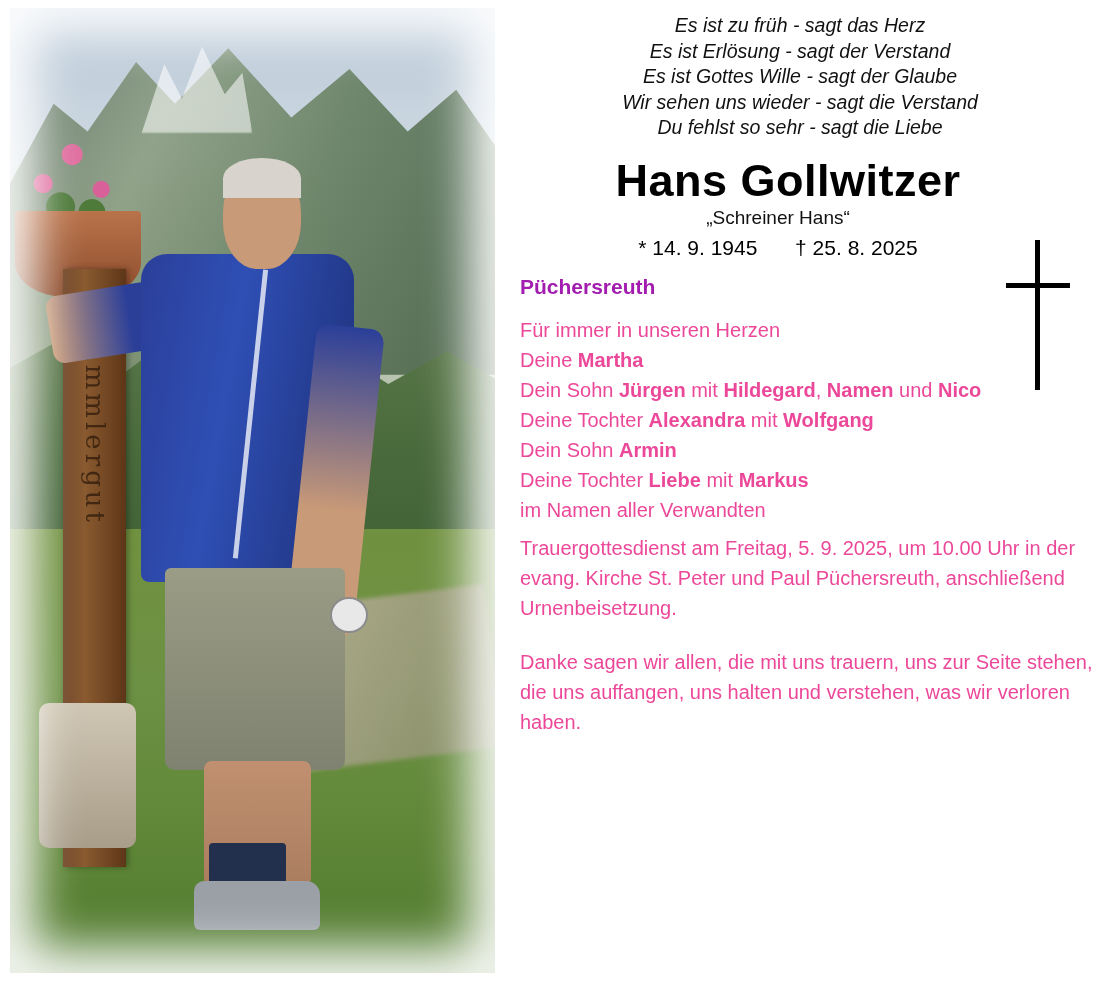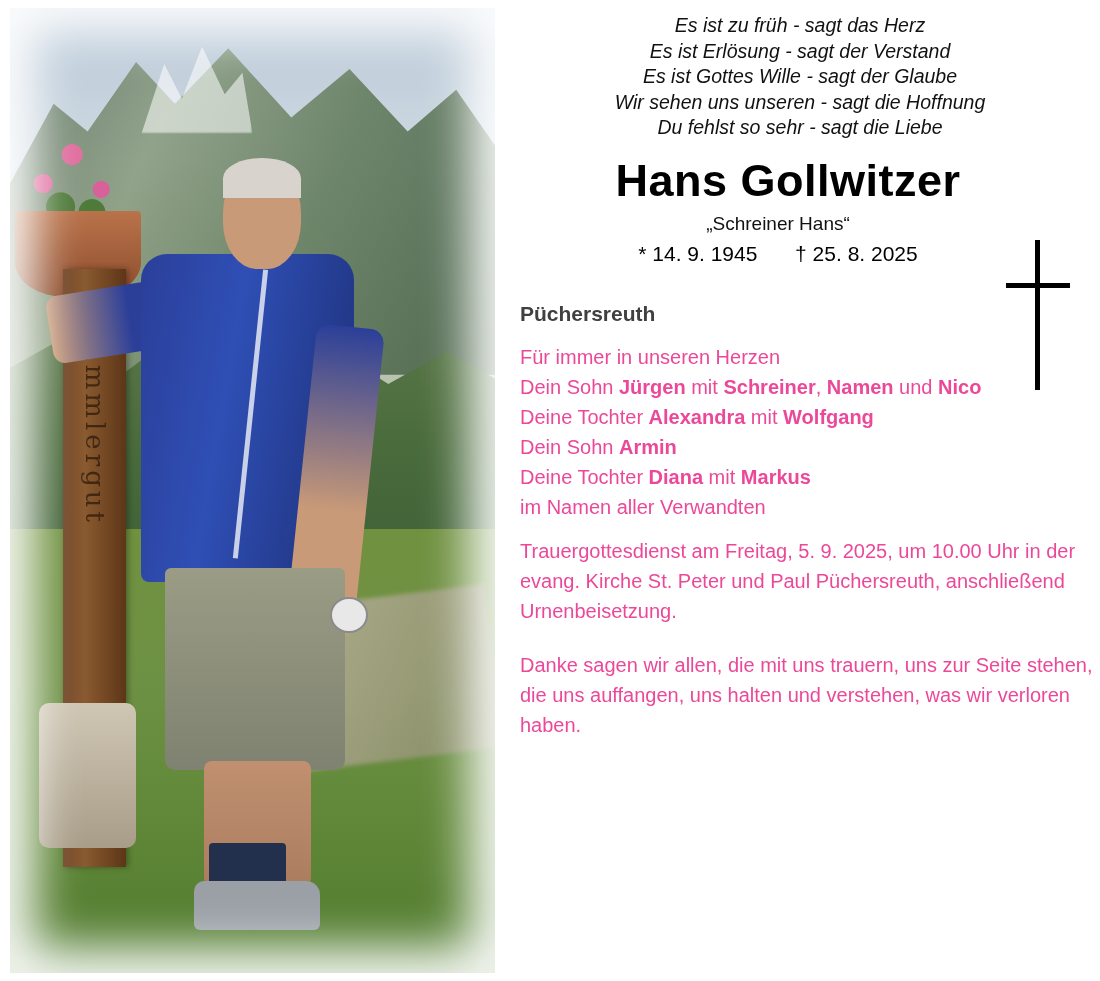--- a/index.html
+++ b/index.html
@@ -178,46 +178,45 @@
     letter-spacing: 0.5px;
     color: #000;
     margin-top: 14px;
     padding-right: 24px;
     white-space: nowrap;
   }
   .nickname {
     text-align: center;
     font-size: 19px;
     color: #111;
-    margin-top: 6px;
     padding-right: 44px;
   }
   .dates {
     text-align: center;
     font-size: 21px;
     color: #000;
     margin-top: 7px;
     padding-right: 44px;
   }
   .dates .sep { display: inline-block; width: 26px; }
   .place {
     font-size: 21px;
     font-weight: bold;
-    color: #404040;
-    margin-top: 36px;
+    color: #a21caf;
+    margin-top: 15px;
     margin-left: 20px;
   }
   .block {
     font-size: 20px;
     line-height: 30px;
     color: #ec4899;
     margin-left: 20px;
     margin-top: 16px;
   }
-  .block.tight { margin-top: 14px; }
+  .block.tight { margin-top: 8px; }
   .block b { font-weight: bold; }
   .gap { margin-top: 24px; }
 
   
   .cross {
     position: absolute;
     right: 30px;
     top: 240px;
     width: 64px;
     height: 150px;
@@ -262,41 +261,42 @@
     <div class="ph-bag"></div>
     <div class="ph-vignette"></div>
   </div>
 
   <div class="content">
 
     <div class="verse">
       <div>Es ist zu früh - sagt das Herz</div>
       <div>Es ist Erlösung - sagt der Verstand</div>
       <div>Es ist Gottes Wille - sagt der Glaube</div>
-      <div>Wir sehen uns unseren - sagt die Hoffnung</div>
+      <div>Wir sehen uns wieder - sagt die Verstand</div>
       <div>Du fehlst so sehr - sagt die Liebe</div>
     </div>
 
     <div class="name">Hans Gollwitzer</div>
     <div class="nickname">„Schreiner Hans“</div>
     <div class="dates">
       <span>* 14. 9. 1945</span>
       <span class="sep"></span>
       <span>† 25. 8. 2025</span>
     </div>
 
     <div class="place">Püchersreuth</div>
 
     <div class="block">
       <div>Für immer in unseren Herzen</div>
       <div id="family-lines">
-          <div><span>Dein Sohn </span><b>Jürgen</b><span> mit </span><b>Schreiner</b><span>, </span><b>Namen</b><span> und </span><b>Nico</b></div>
+          <div><span>Deine </span><b>Martha</b></div>
+          <div><span>Dein Sohn </span><b>Jürgen</b><span> mit </span><b>Hildegard</b><span>, </span><b>Namen</b><span> und </span><b>Nico</b></div>
           <div><span>Deine Tochter </span><b>Alexandra</b><span> mit </span><b>Wolfgang</b></div>
           <div><span>Dein Sohn </span><b>Armin</b></div>
-          <div><span>Deine Tochter </span><b>Diana</b><span> mit </span><b>Markus</b></div>
+          <div><span>Deine Tochter </span><b>Liebe</b><span> mit </span><b>Markus</b></div>
           <div><span>im Namen aller Verwandten</span></div>
         </div>
     </div>
 
     <div class="block tight">Trauergottesdienst am Freitag, 5. 9. 2025, um 10.00 Uhr in der evang. Kirche St. Peter und Paul Püchersreuth, anschließend Urnenbeisetzung.</div>
 
 
     <div class="block gap">Danke sagen wir allen, die mit uns trauern, uns zur Seite stehen, die uns auffangen, uns halten und verstehen, was wir verloren haben.</div>
 
     <div class="cross">

